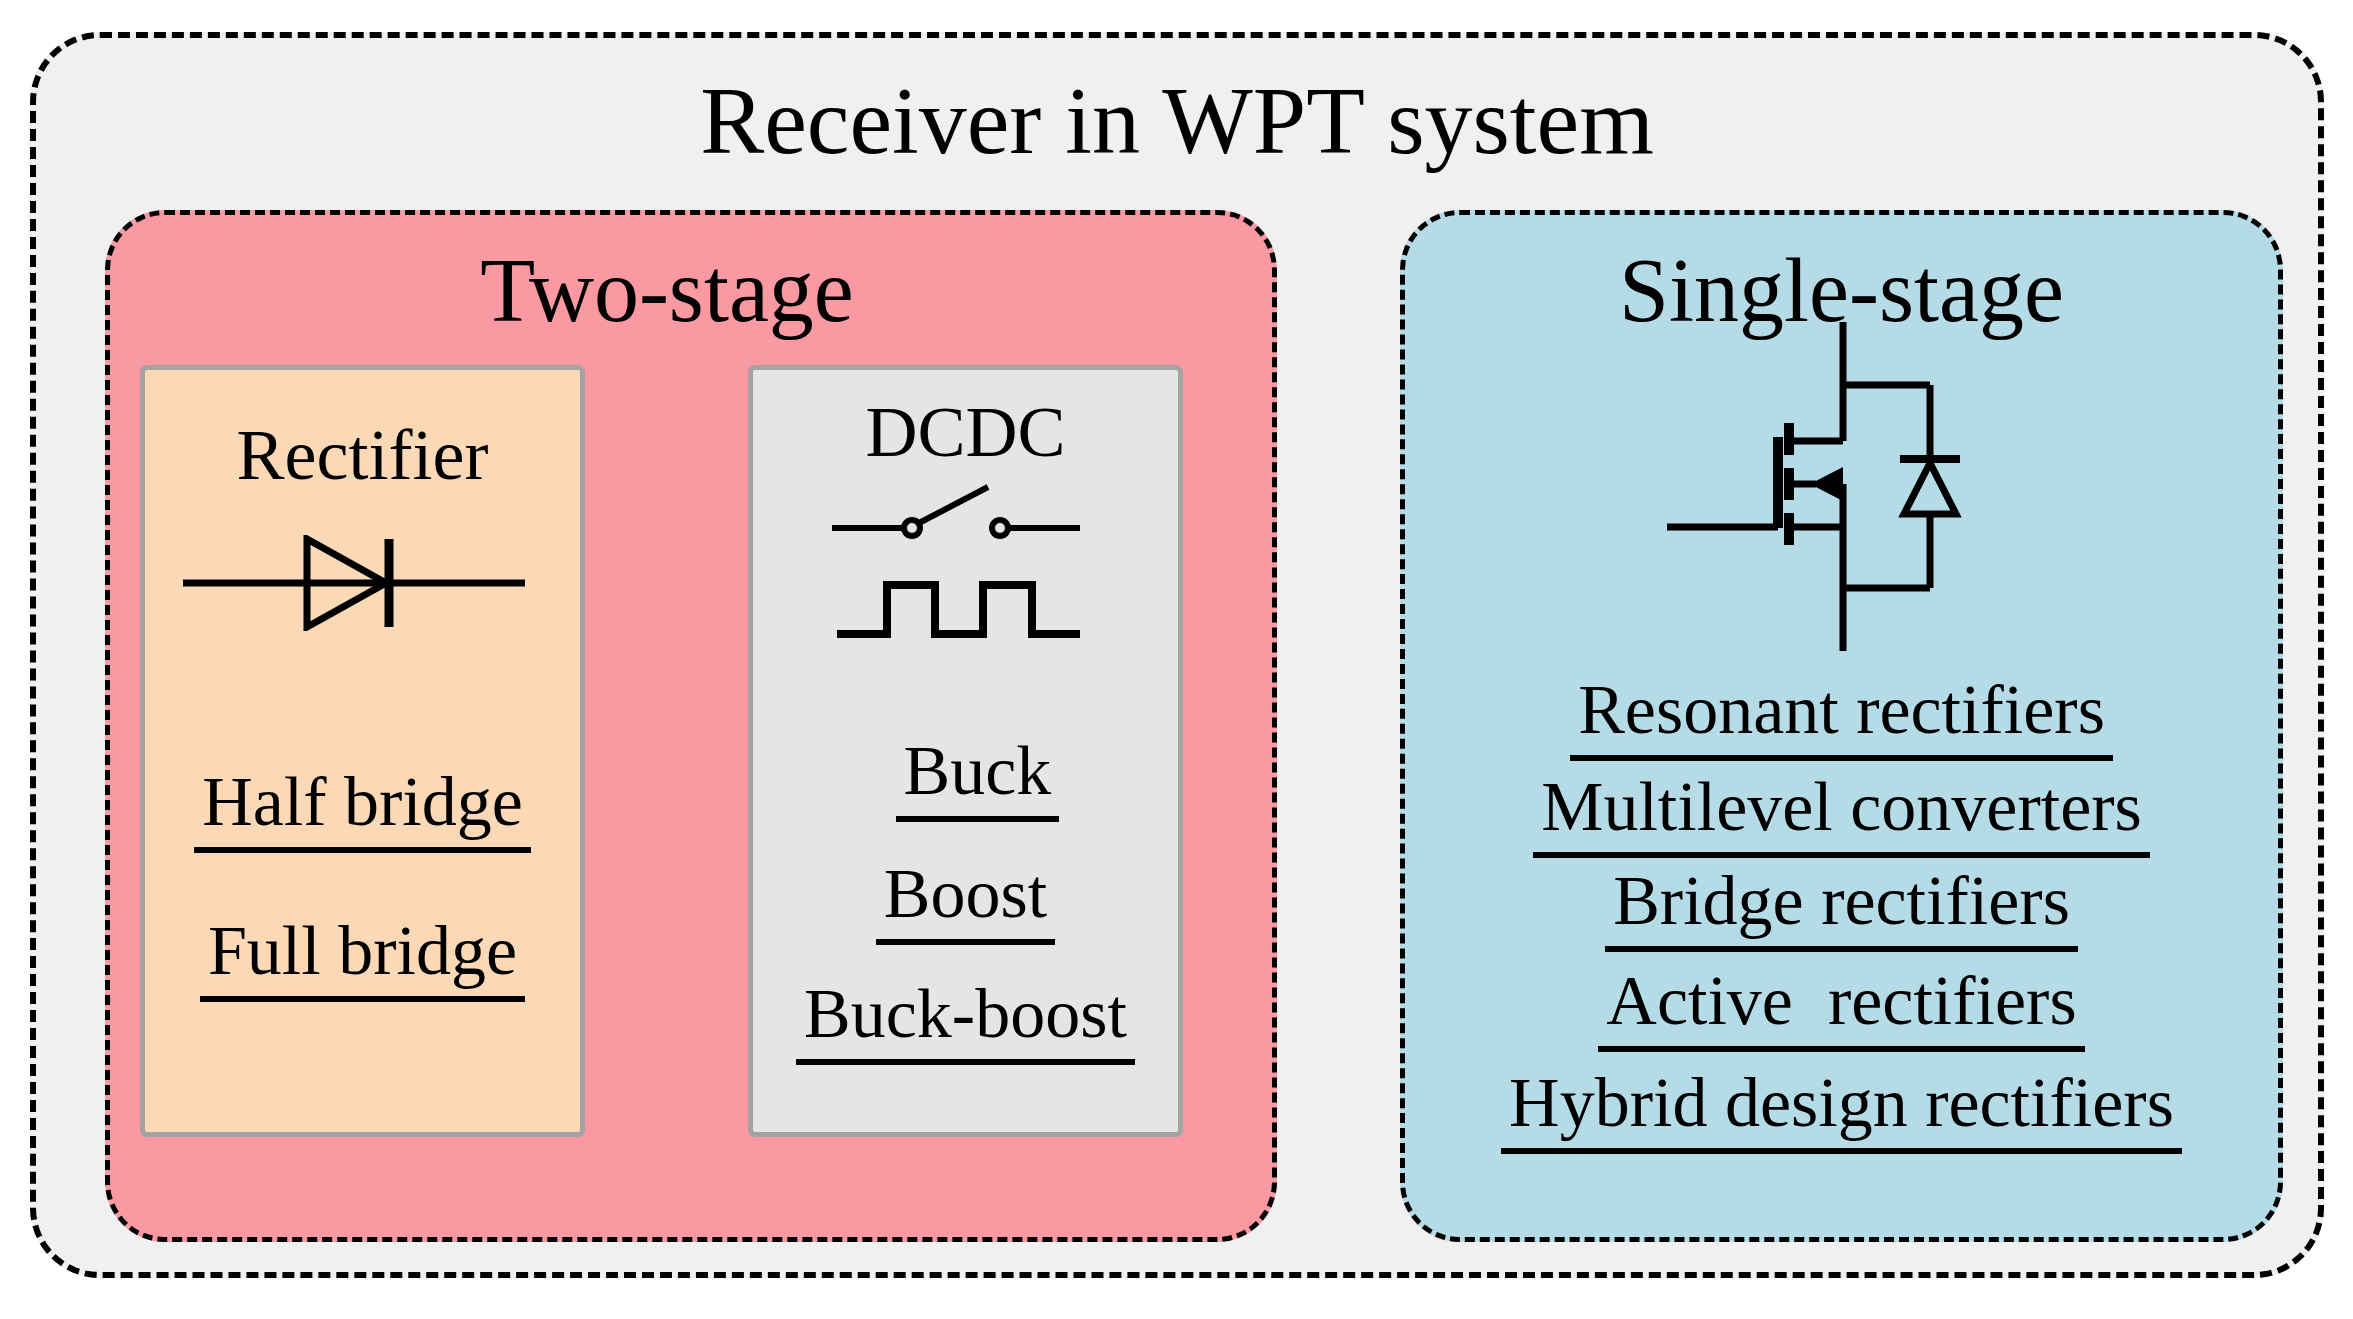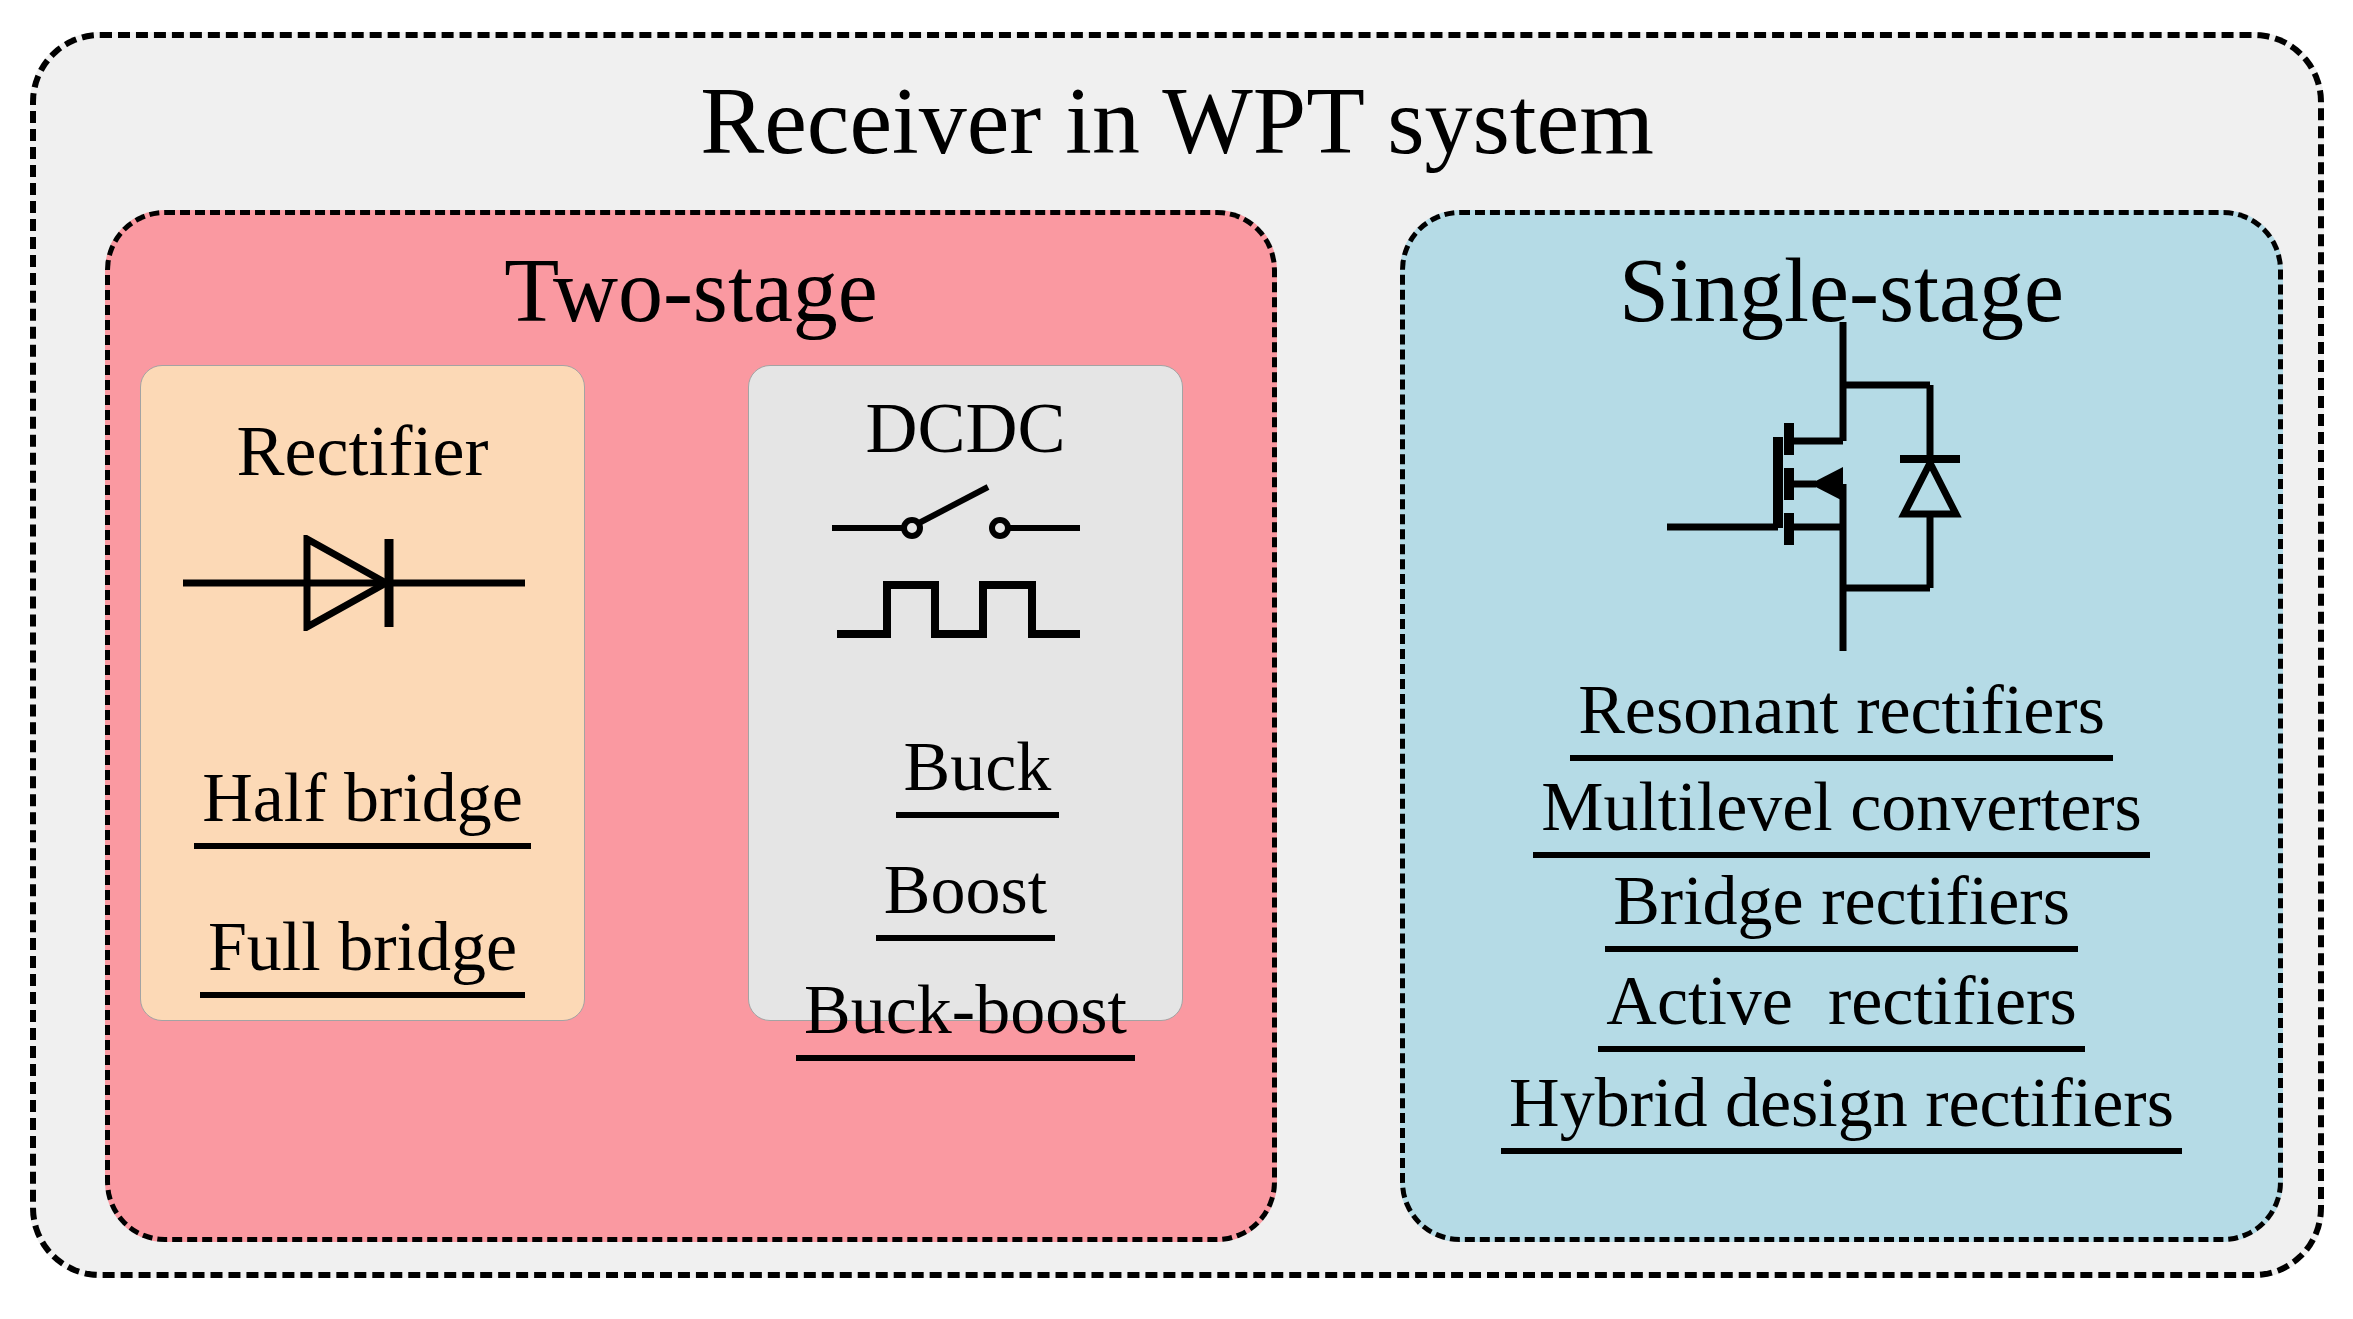--- a/index.html
+++ b/index.html
@@ -24,23 +24,23 @@
     font-size:96px;white-space:pre;
   }
   .stage-box{
     top:210px;height:1032px;
     border:5px dashed #000;
     border-radius:60px;
   }
   .two-stage{left:105px;width:1172px;background:#FA99A1;}
   .single-stage{left:1400px;width:883px;background:#B5DBE6;}
   .sub-box{
-    top:365px;height:656px;
-    border:1px solid #a3a3a3;
-    border-radius:22px;
+    top:365px;height:772px;
+    border:5px solid #a3a3a3;
+    border-radius:7px;
   }
   .rectifier-box{left:140px;width:445px;background:#FCD9B6;}
   .dcdc-box{left:748px;width:435px;background:#e5e5e5;}
   .line{
     position:absolute;left:0;right:0;
     display:flex;align-items:center;justify-content:center;
     white-space:pre;
   }
   .stage-label{top:20px;height:120px;font-size:90px;}
   .sub-title{height:110px;font-size:72px;}
@@ -57,21 +57,21 @@
 </head>
 <body>
 
 <div class="canvas">
 
   <div class="box outer"></div>
 
   <div class="title-line">Receiver in WPT system</div>
 
   <div class="box stage-box two-stage"></div>
-  <div class="line stage-label" style="left:105px;width:1124px;top:230px;padding-left:24px;">Two-stage</div>
+  <div class="line stage-label" style="left:105px;width:1124px;top:230px;">Two-stage</div>
 
   <div class="box sub-box rectifier-box">
     <div class="line sub-title" style="top:30px;">Rectifier</div>
     <div class="line item" style="top:531px;">
       <span class="u">Full bridge</span>
     </div>
     <div class="line item" style="top:382px;">
       <span class="u">Half bridge</span>
     </div>
   </div>

